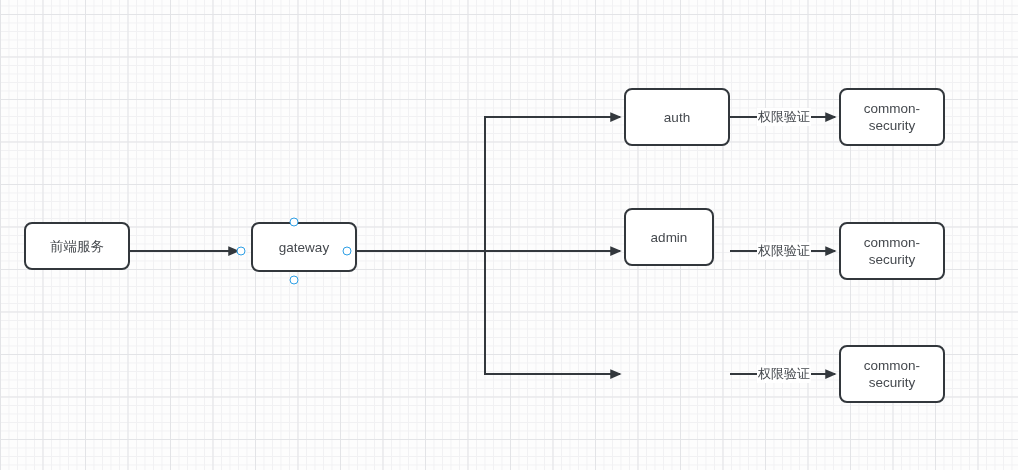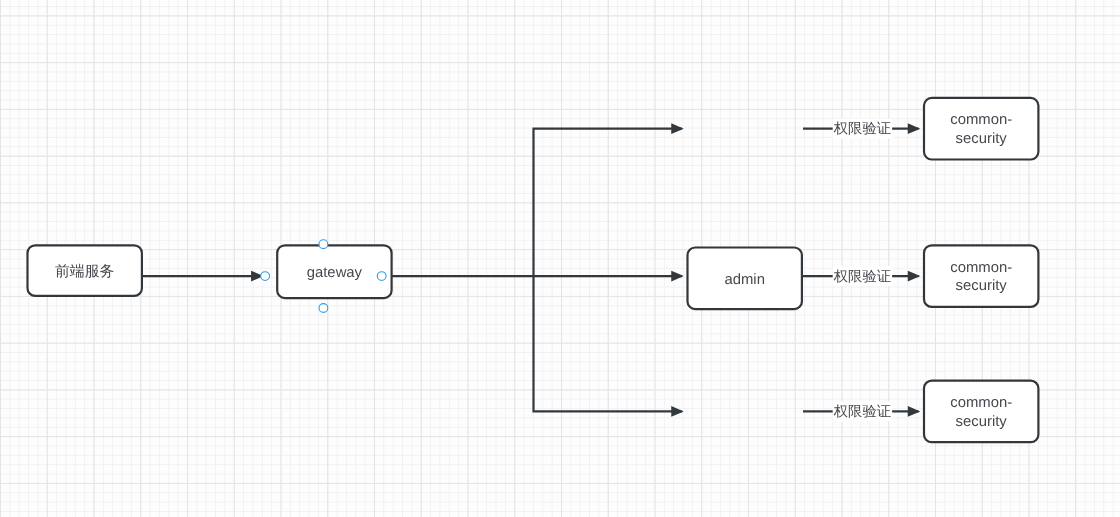--- a/index.html
+++ b/index.html
@@ -77,22 +77,25 @@
   </svg>
 
   <div class="node" style="left:24px;top:222px;width:106px;height:48px">
     <span class="node-label">前端服务</span>
   </div>
 
   <div class="node" style="left:251px;top:222px;width:106px;height:50px">
     <span class="node-label">gateway</span>
   </div>
 
+  <div class="node" style="left:624px;top:88px;width:106px;height:58px">
+    <span class="node-label">auth</span>
+  </div>
 
-  <div class="node" style="left:624px;top:224px;width:106px;height:58px">
+  <div class="node" style="left:624px;top:208px;width:90px;height:58px">
     <span class="node-label">admin</span>
   </div>
 
 
   <div class="node" style="left:839px;top:88px;width:106px;height:58px">
     <span class="node-label">common-
 security</span>
   </div>
 
   <div class="node" style="left:839px;top:222px;width:106px;height:58px">

